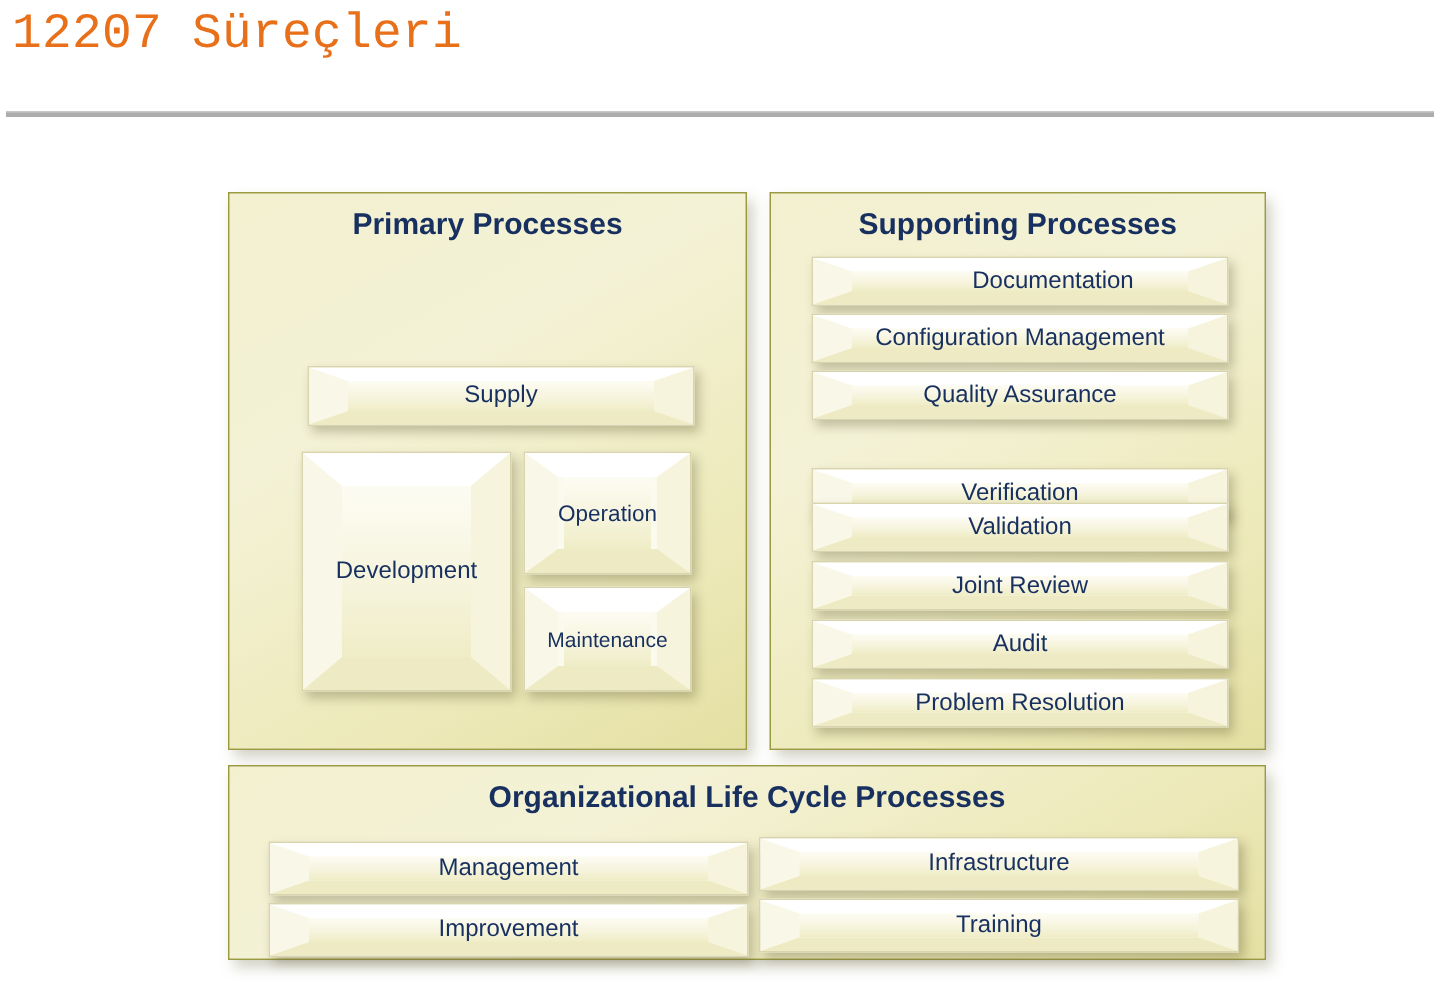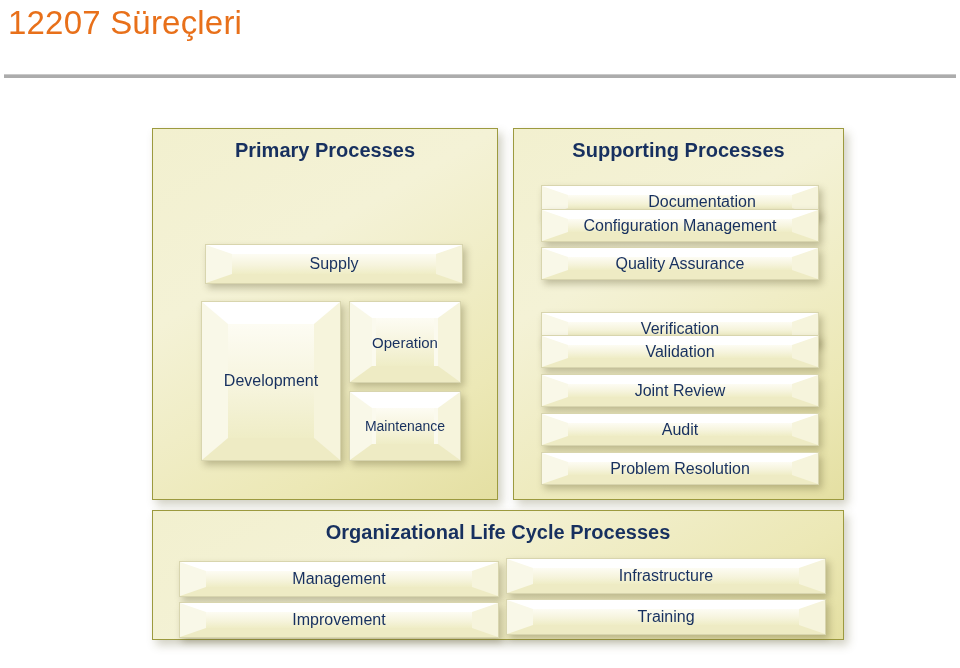--- a/index.html
+++ b/index.html
@@ -19,20 +19,21 @@
   
   #slide-title {
     position: absolute;
     left: 8px;
     top: 4px;
     font-size: 33px;
     font-weight: 400;
     color: #E8701A;
     letter-spacing: 0.2px;
     white-space: nowrap;
+    font-family: Liberation Mono, monospace;
   }
   #title-rule {
     position: absolute;
     left: 4px;
     top: 74px;
     width: 952px;
     height: 3px;
     background: #ACACAC;
     border-top: 1px solid #c9c9c9;
   }
@@ -122,21 +123,21 @@
   #box-maintenance { left: 196px; top: 262px; width: 112px; height:  70px; }
 
   #box-development .bevel-label,
   #box-operation   .bevel-label,
   #box-maintenance .bevel-label { font-size: 15px; }
   #box-development .bevel-label { font-size: 16px; }
   #box-maintenance .bevel-label { font-size: 14px; }
 
   
   .sup-box { left: 27px; width: 278px; height: 33px; }
-  #box-documentation   { top:  56px; padding-left: 44px; }
+  #box-documentation   { top:  42px; padding-left: 44px; }
   #box-configuration   { top:  80px; }
   #box-quality         { top: 118px; }
   #box-verification    { top: 183px; }
   #box-validation      { top: 206px; }
   #box-jointreview     { top: 245px; }
   #box-audit           { top: 284px; }
   #box-problem         { top: 323px; }
   .sup-box .bevel-label { font-size: 16px; }
 
   

